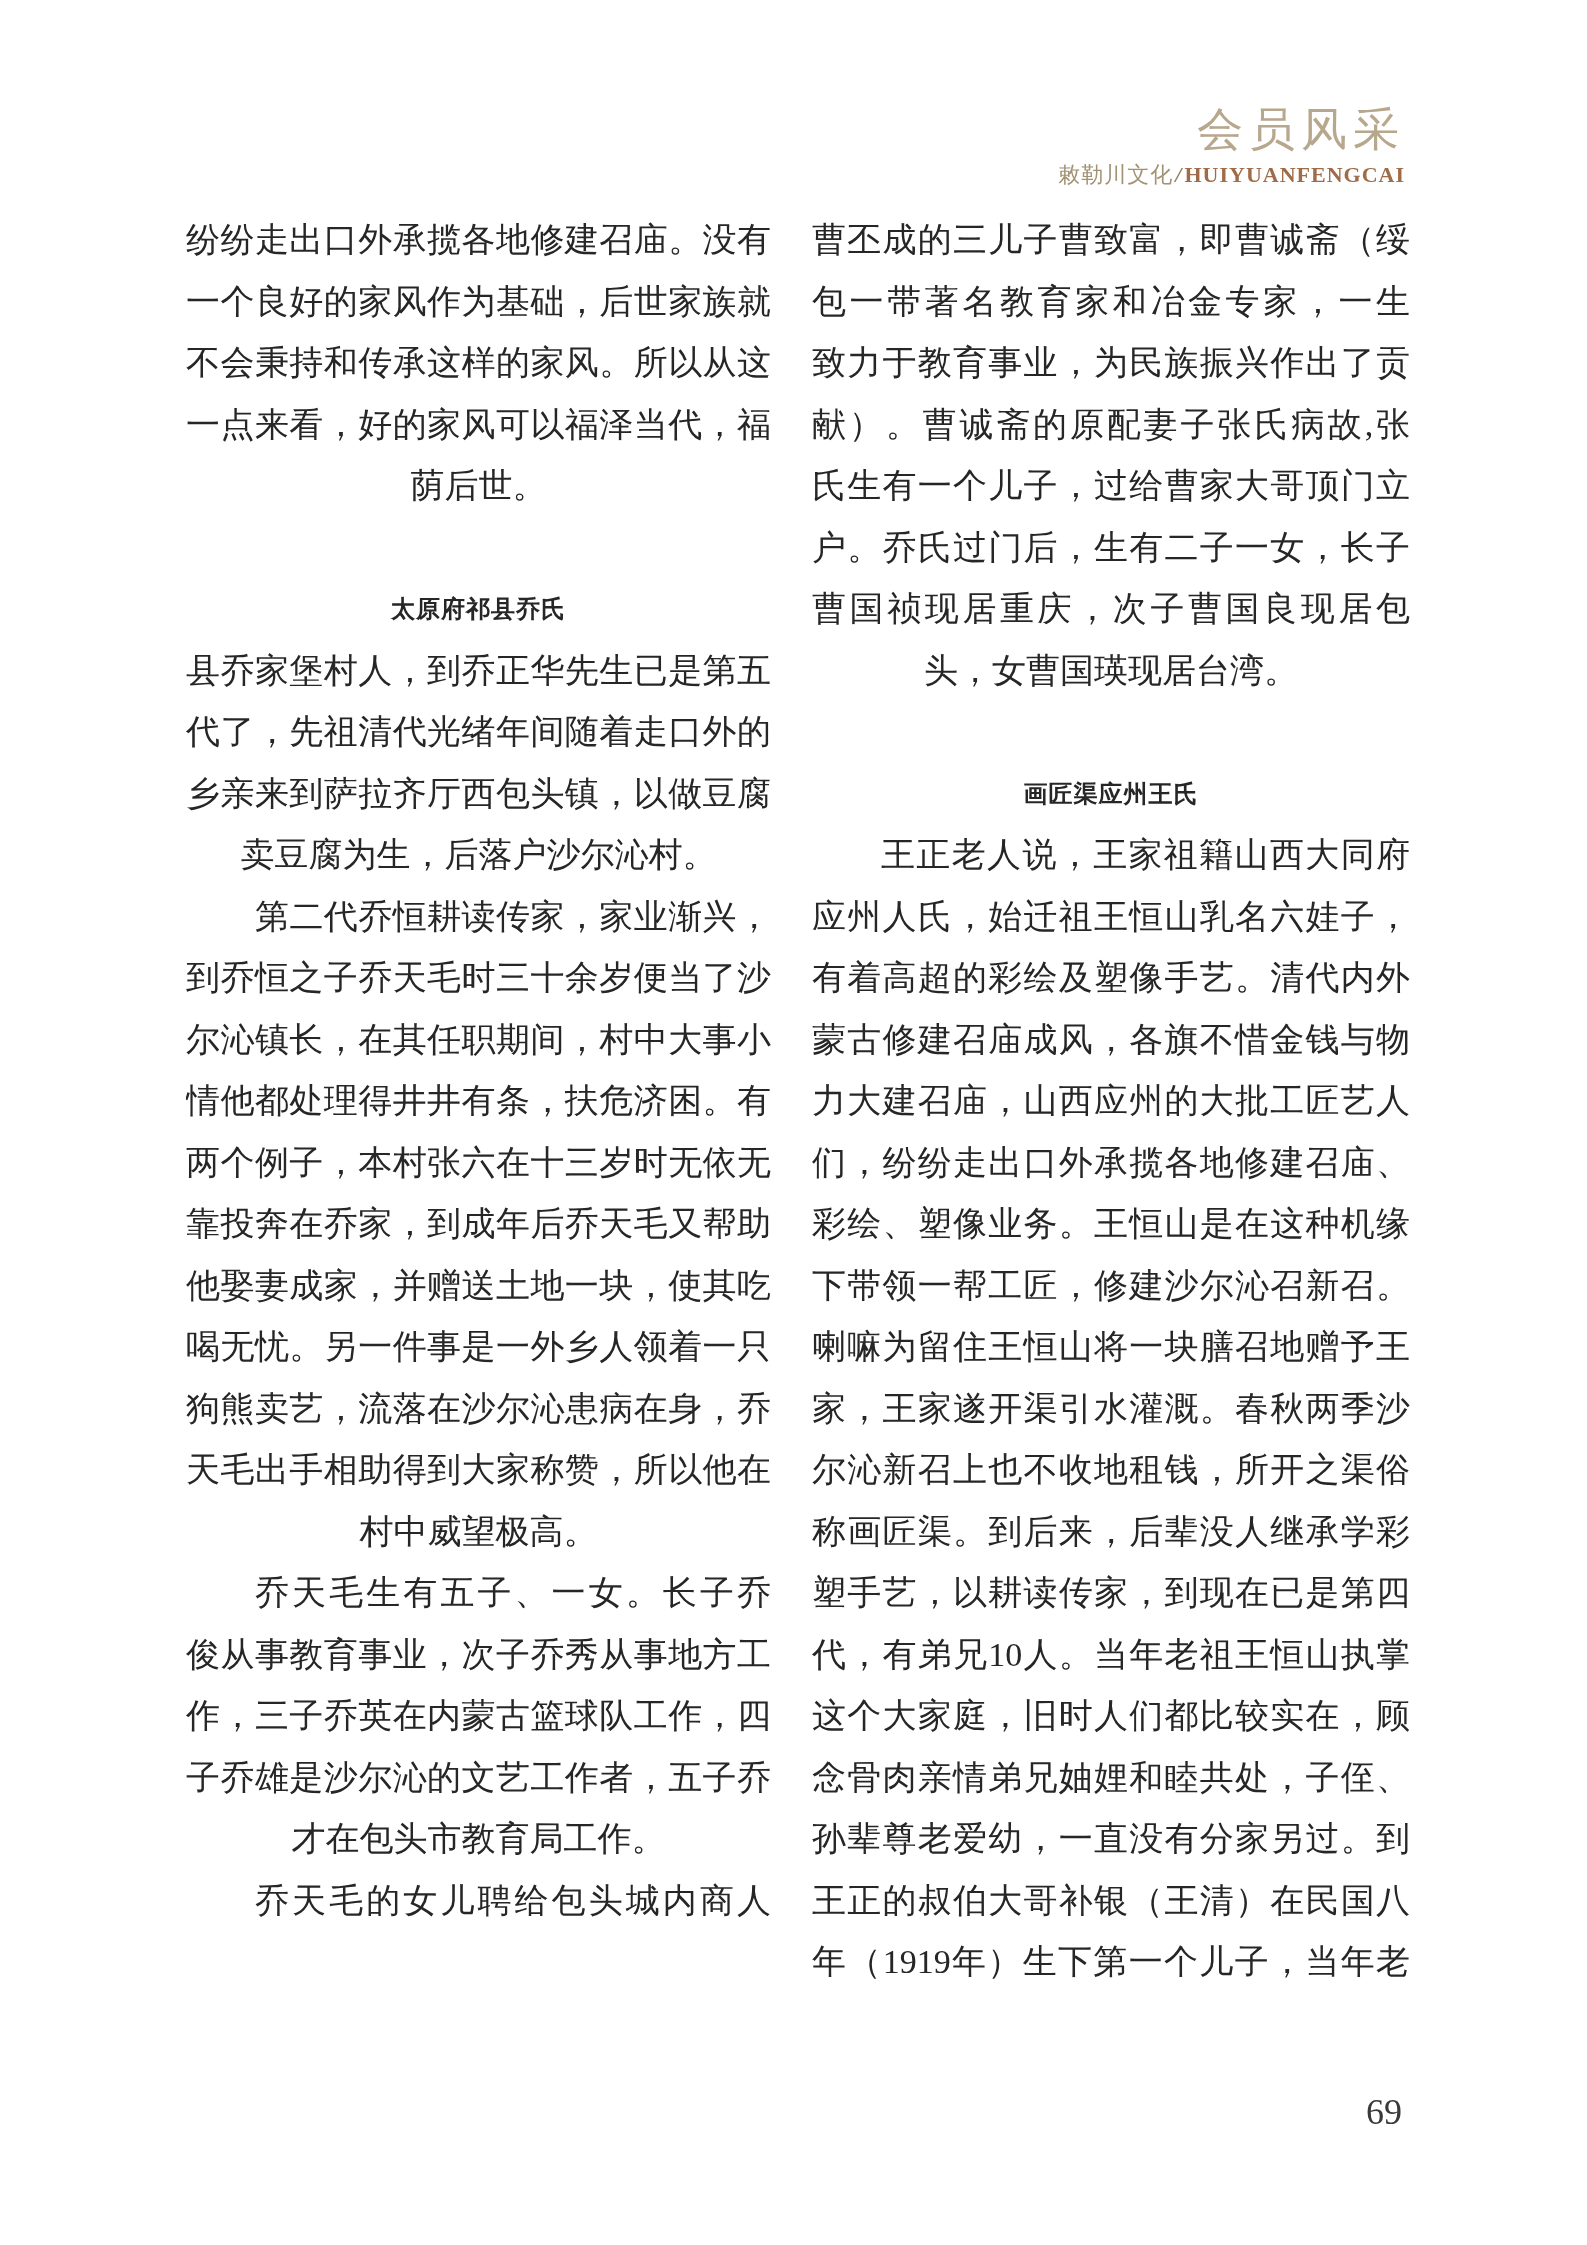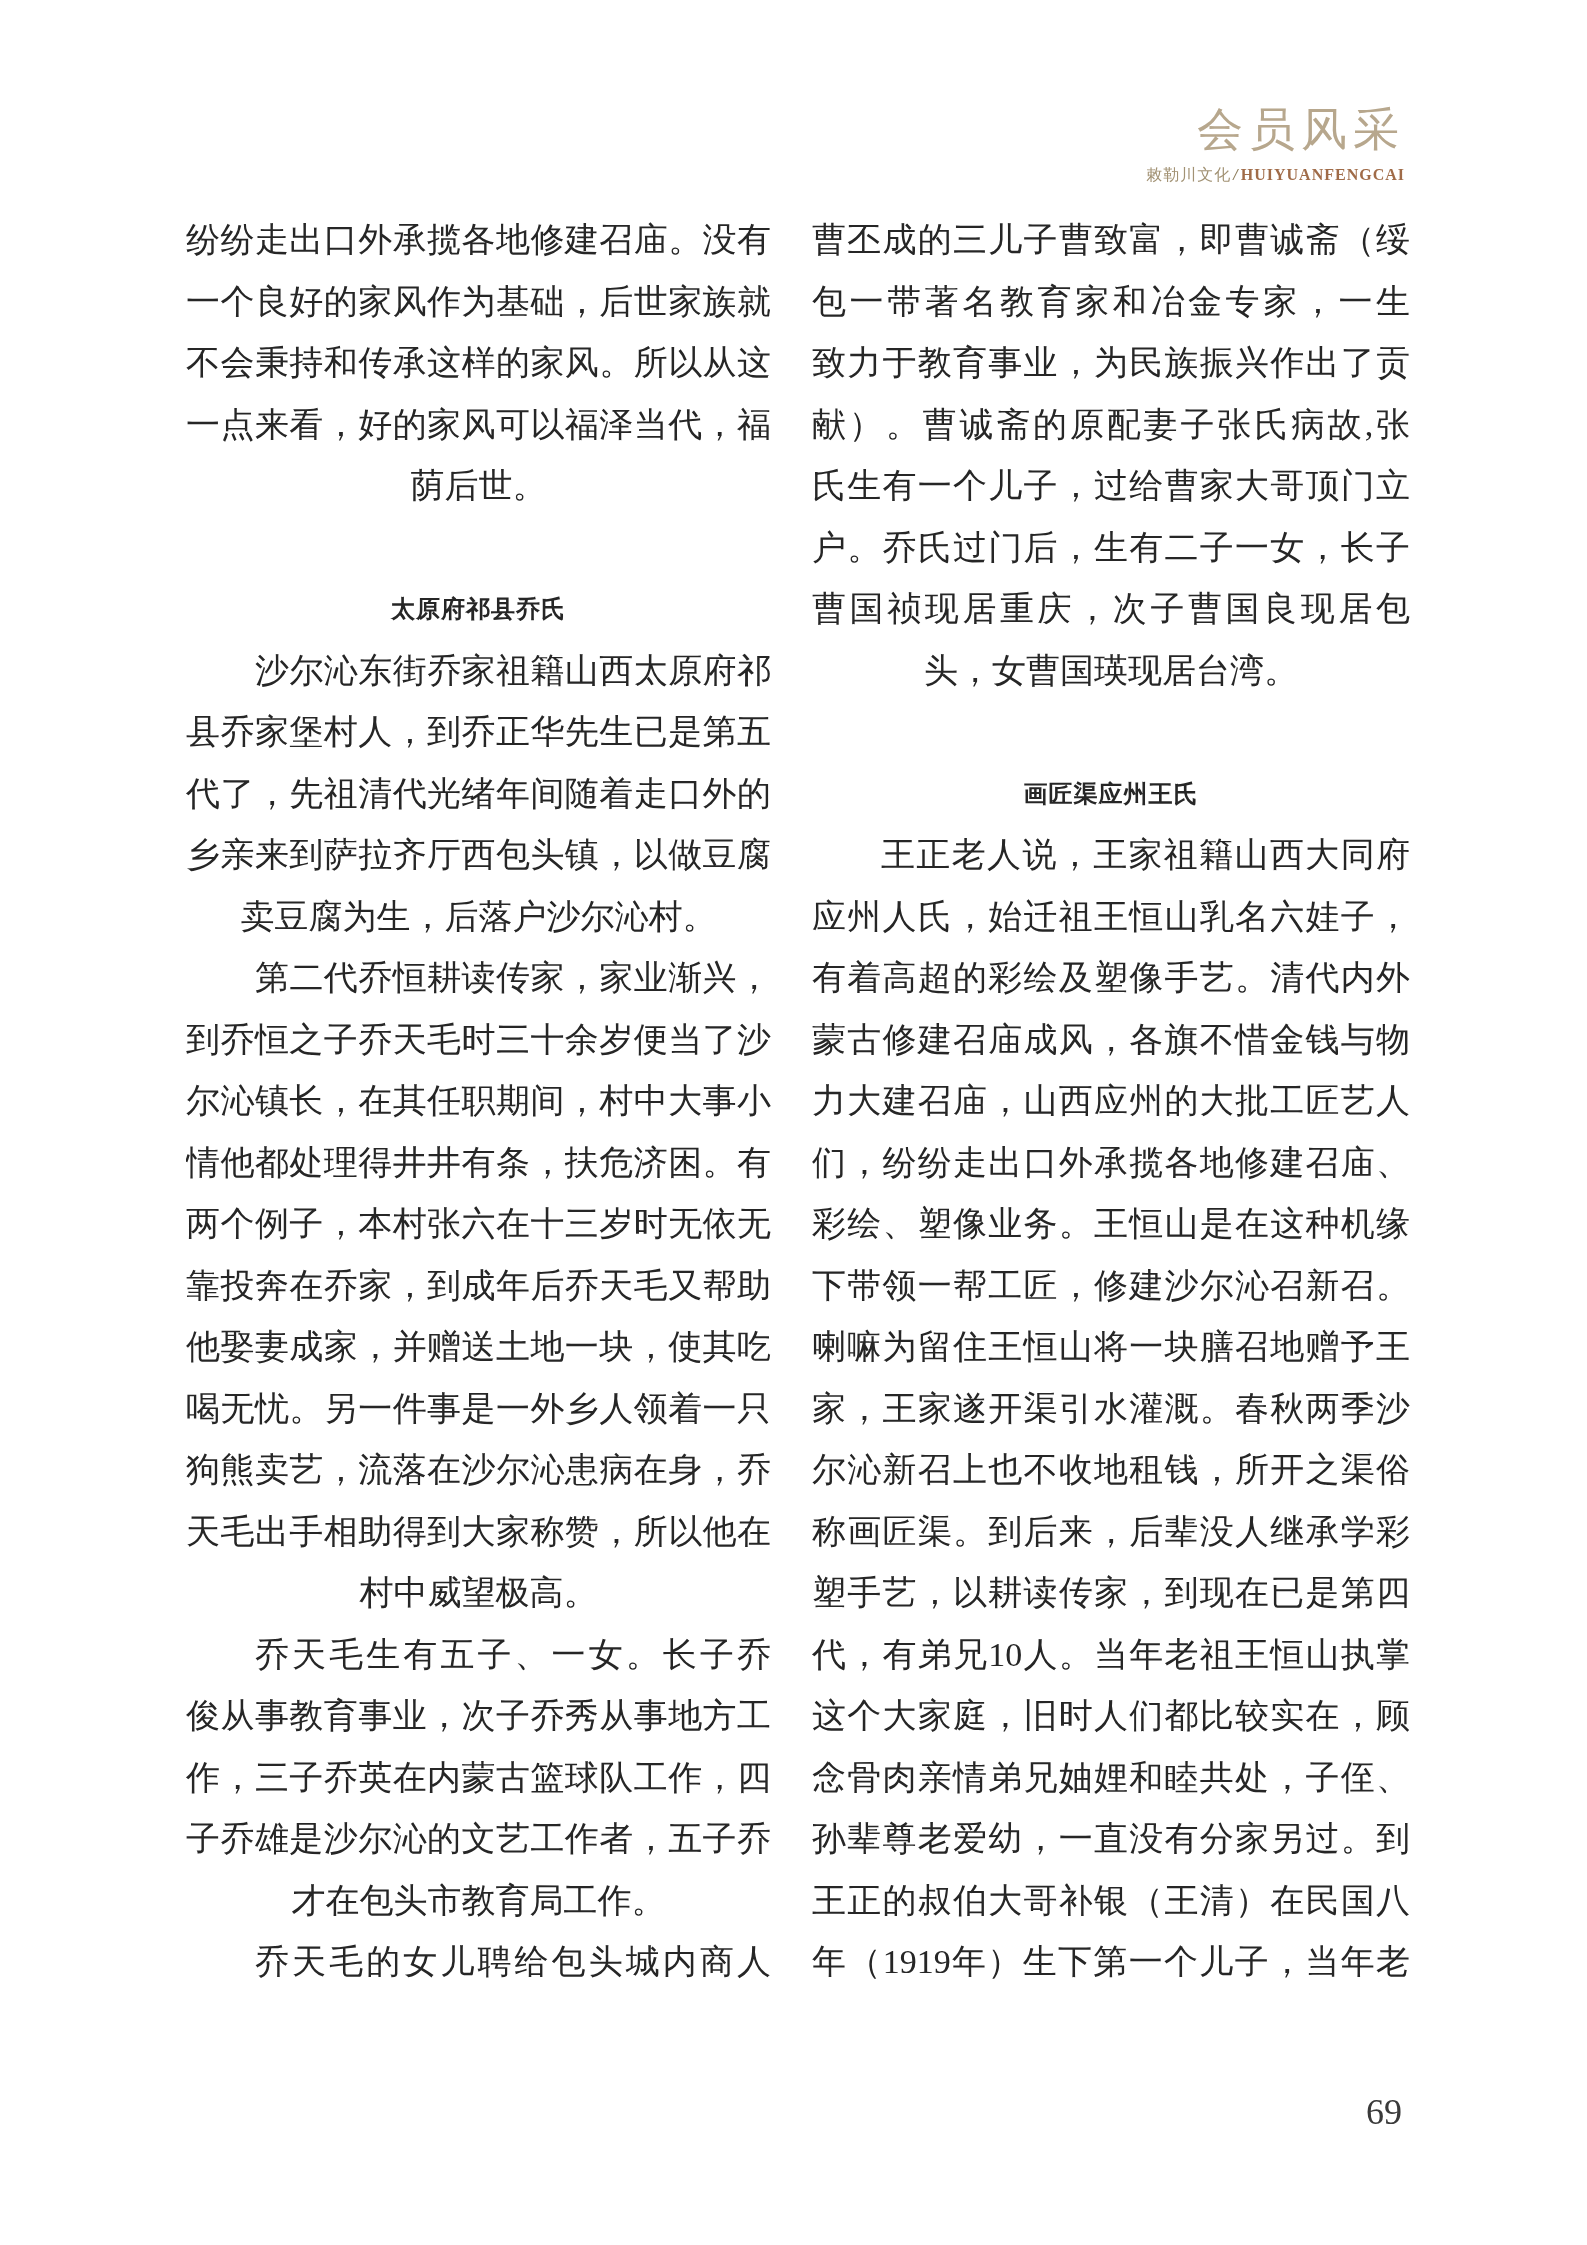--- a/index.html
+++ b/index.html
@@ -17,21 +17,21 @@
     text-align:right;
   }
   #hdr .title{
     font-size:46px;line-height:52px;
     letter-spacing:6px;
     color:#b7a78d;
     font-family:"Liberation Serif","DejaVu Serif",serif;
   }
   #hdr .subtitle{
     margin-top:6px;
-    font-size:16px;line-height:26px;
+    font-size:22px;line-height:26px;
     letter-spacing:1px;
     white-space:nowrap;
   }
   #hdr .sub-cn{color:#a29274;}
   #hdr .sub-sep{color:#8d7c5a;font-style:italic;padding:0 2px;font-weight:bold;}
   #hdr .sub-en{color:#a06b48;font-weight:bold;}
   
   .col{
     position:absolute;top:209px;
     font-size:34px;
@@ -80,21 +80,20 @@
   </div>
 
   <div id="col-left" class="col">
       <div class="line full">纷纷走出口外承揽各地修建召庙。没有</div>
       <div class="line full">一个良好的家风作为基础，后世家族就</div>
       <div class="line full">不会秉持和传承这样的家风。所以从这</div>
       <div class="line full">一点来看，好的家风可以福泽当代，福</div>
       <div class="line end">荫后世。</div>
       <div class="line blank"></div>
       <div class="line heading">太原府祁县乔氏</div>
-      <div class="line indent">沙尔沁东街乔家祖籍山西太原府祁</div>
       <div class="line full">县乔家堡村人，到乔正华先生已是第五</div>
       <div class="line full">代了，先祖清代光绪年间随着走口外的</div>
       <div class="line full">乡亲来到萨拉齐厅西包头镇，以做豆腐</div>
       <div class="line end">卖豆腐为生，后落户沙尔沁村。</div>
       <div class="line indent">第二代乔恒耕读传家，家业渐兴，</div>
       <div class="line full">到乔恒之子乔天毛时三十余岁便当了沙</div>
       <div class="line full">尔沁镇长，在其任职期间，村中大事小</div>
       <div class="line full">情他都处理得井井有条，扶危济困。有</div>
       <div class="line full">两个例子，本村张六在十三岁时无依无</div>
       <div class="line full">靠投奔在乔家，到成年后乔天毛又帮助</div>

